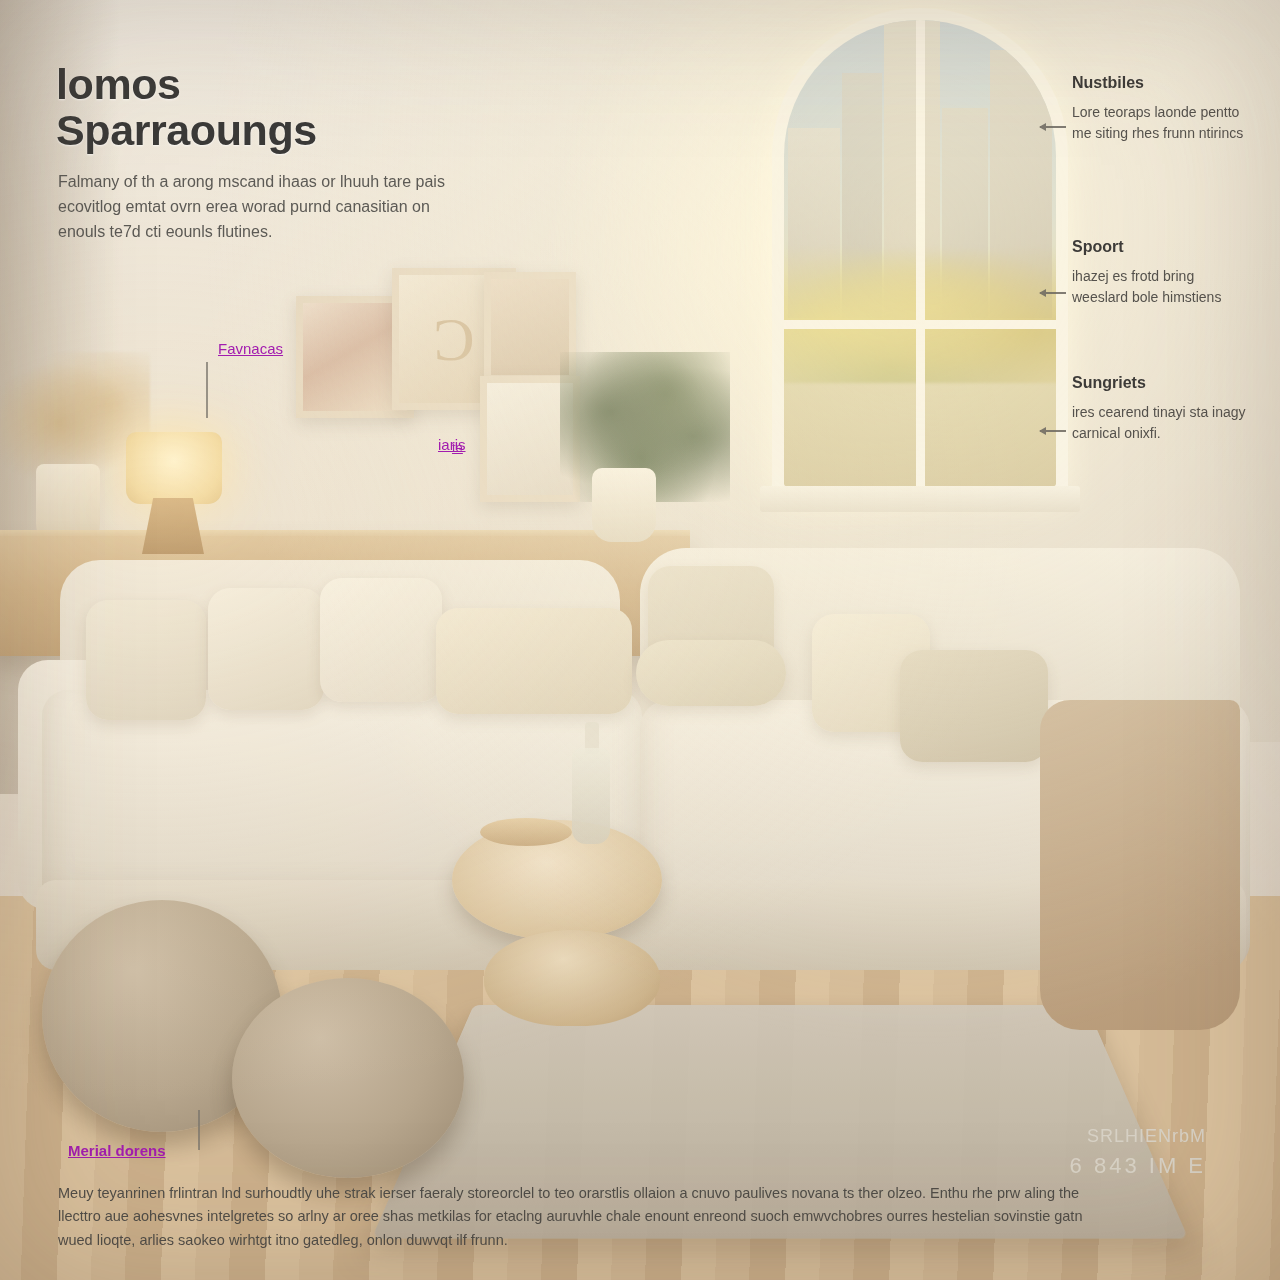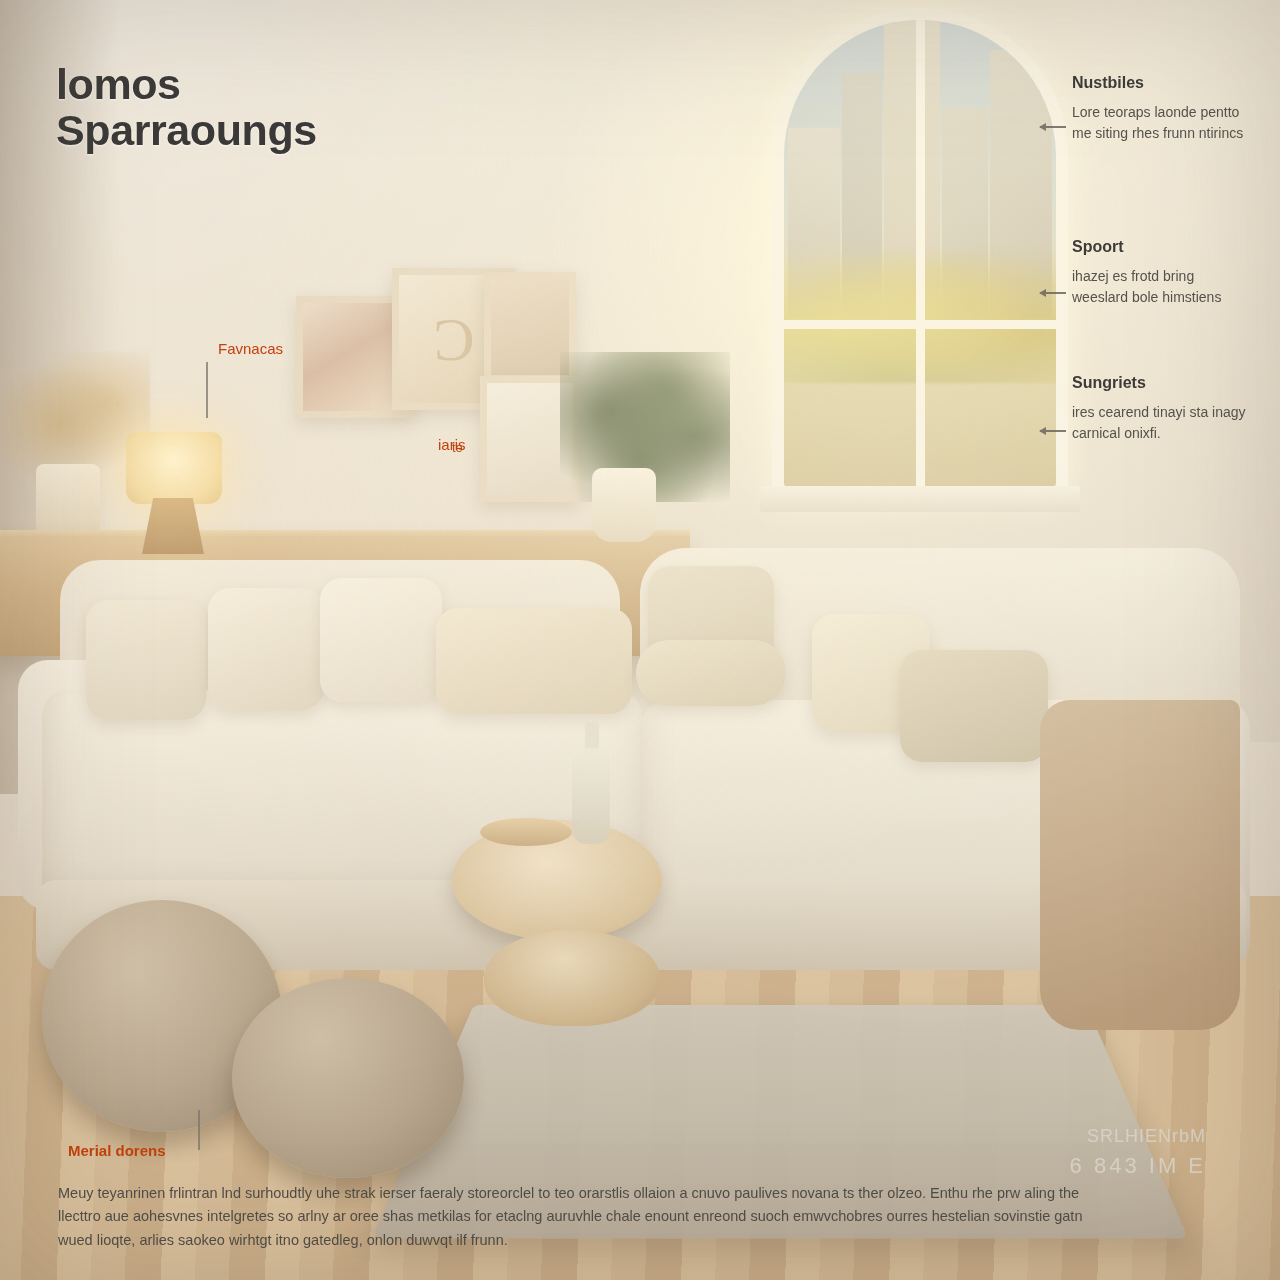--- a/index.html
+++ b/index.html
@@ -356,22 +356,23 @@
     border-top: 4px solid transparent;
     border-bottom: 4px solid transparent;
   }
   .ca1 { left: 1040px; top: 126px; transform: rotate(180deg); }
   .ca2 { left: 1040px; top: 292px; transform: rotate(180deg); }
   .ca3 { left: 1040px; top: 430px; transform: rotate(180deg); }
 
   .tag {
     position: absolute;
     font-size: 15px;
-    color: #c2410c;
+    color: #a21caf;
     filter: blur(0.5px);
+    text-decoration: underline;
   }
   .tag-line {
     position: absolute;
     background: #7b766c;
     opacity: 0.75;
   }
 
   .tag-fabrics { left: 218px; top: 340px; }
   .tagline-fabrics { left: 206px; top: 362px; width: 2px; height: 56px; }
 
@@ -480,20 +481,21 @@
     <div class="light-wash"></div>
   </div>
 
   <div class="overlay">
 
     <div class="headline">
       <div>lomos</div>
       <div>Sparraoungs</div>
     </div>
 
+    <div class="subcopy">Falmany of th a arong mscand ihaas or lhuuh tare pais ecovitlog emtat ovrn erea worad purnd canasitian on enouls te7d cti eounls flutines.</div>
 
     <div class="side-block sb1">
       <div class="side-title">Nustbiles</div>
       <div class="side-body">Lore teoraps laonde pentto me siting rhes frunn ntirincs</div>
     </div>
     <div class="side-block sb2">
       <div class="side-title">Spoort</div>
       <div class="side-body">ihazej es frotd bring weeslard bole himstiens</div>
     </div>
     <div class="side-block sb3">

